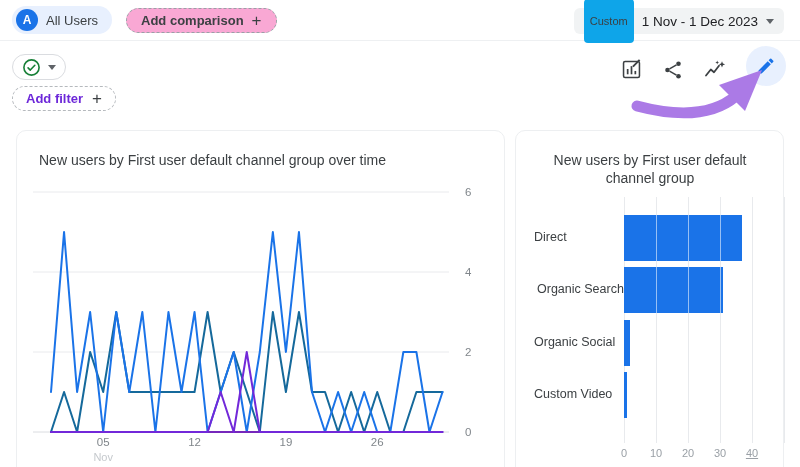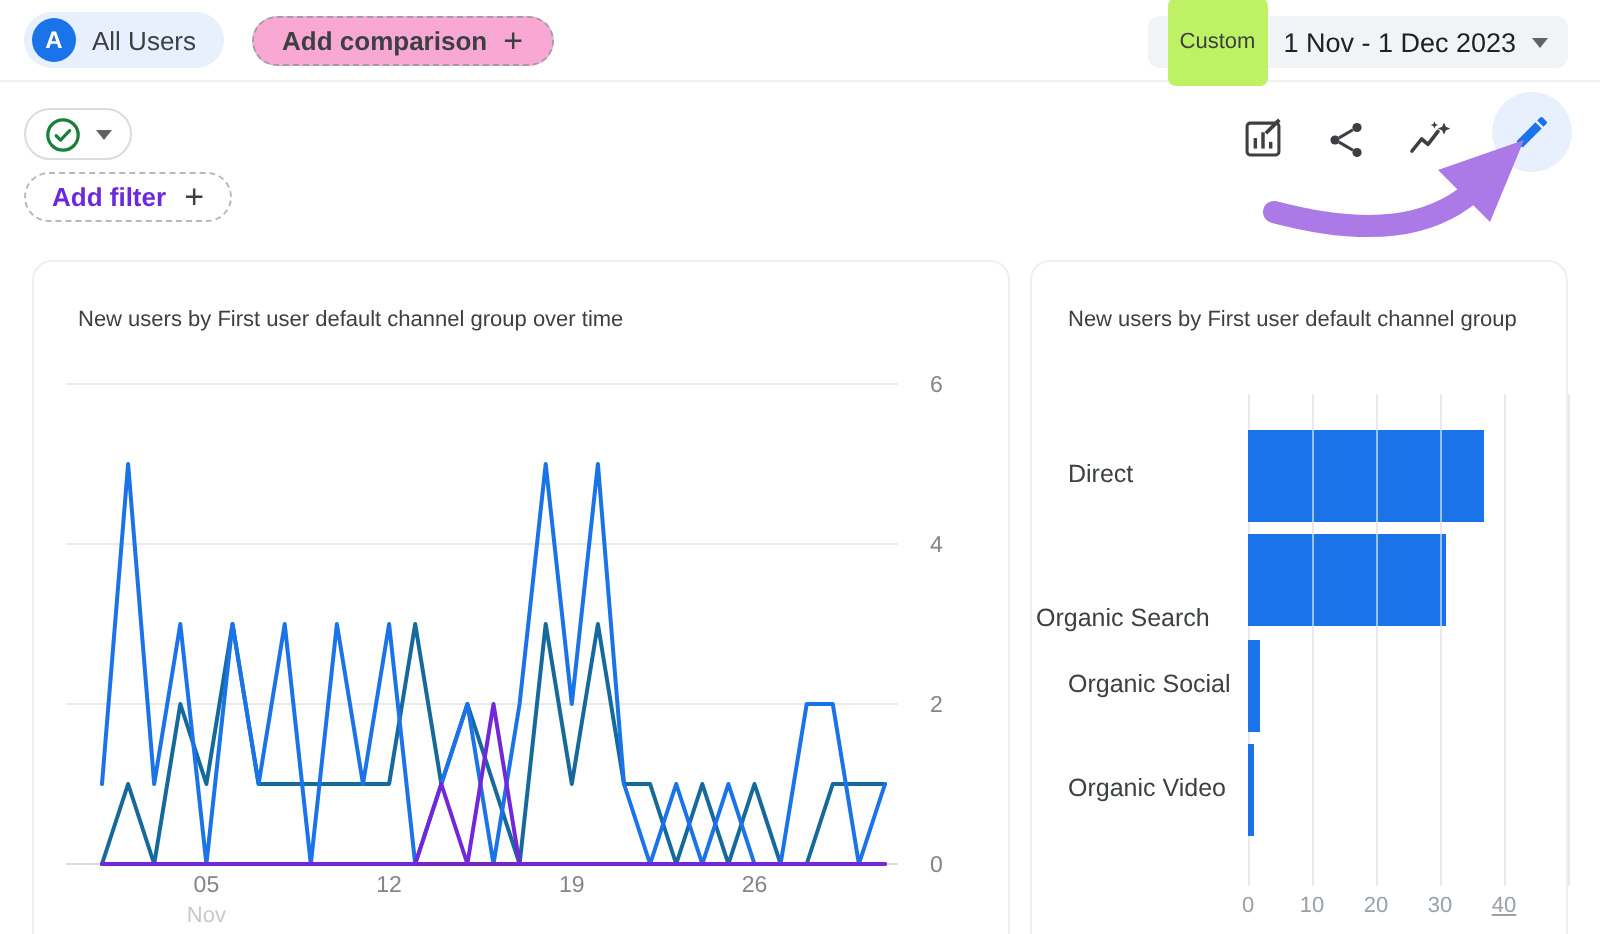--- a/index.html
+++ b/index.html
@@ -28,21 +28,21 @@
     border:1px dashed #9aa0a6; border-radius:16px; padding:4px 14px; cursor:pointer;
     background:#f9a8d4;
   }
   .add-chip .chip-label { font-size:13px; color:#3c4043; font-weight:600; }
   .plus { font-size:17px; color:#3c4043; font-weight:400; line-height:13px; }
   .date-pill {
     position:absolute; right:16px; top:8px; height:26px; background:#f1f3f4;
     border-radius:6px; display:flex; align-items:center; gap:8px; padding:0 10px; cursor:pointer;
   }
   .date-mode {
-    background:#bef264; border-radius:4px; font-size:11px; color:#3c4043;
+    background:#0ea5e9; border-radius:4px; font-size:11px; color:#3c4043;
     padding:16px 6px; font-weight:500;
   }
   .date-range { font-size:13.5px; color:#202124; font-weight:500; }
   .caret-down {
     width:0; height:0; border-left:4px solid transparent; border-right:4px solid transparent;
     border-top:5px solid #5f6368; display:inline-block;
   }
 
   
   .title-row { position:absolute; left:12px; top:54px; display:flex; align-items:center; gap:10px; }
@@ -63,21 +63,21 @@
   .filter-chip {
     display:inline-flex; align-items:center; gap:9px;
     border:1px dashed #b5b9bd; border-radius:14px; padding:4px 13px; cursor:pointer; background:#fff;
   }
   .filter-chip .chip-label { font-size:13px; color:#6d28d9; font-weight:600; }
 
   
   .card { position:absolute; background:#fff; border:1px solid #edeff1; border-radius:10px; }
   .card-left  { left:16px;  top:130px; width:489px; height:352px; }
   .card-right { left:515px; top:130px; width:269px; height:352px; }
-  .chart-title { position:absolute; left:22px; top:20px; font-size:11px; color:#3c4043; line-height:18px; }
+  .chart-title { position:absolute; left:22px; top:20px; font-size:14px; color:#3c4043; line-height:18px;text-align:center; }
   .card-right .chart-title { left:18px; width:232px; }
 
   .bar-area { position:absolute; left:0; top:0; width:269px; height:352px; }
   .grid-v { position:absolute; width:1px; background:#e8eaed; }
   .bar-row-label { position:absolute; font-size:12.5px; color:#3c4043;text-align:right; }
   .bar { position:absolute; background:#1a73e8; overflow:hidden; }
   .bar-grid-overlay { position:absolute; top:0; width:1px; height:100%; background:rgba(255,255,255,0.55); }
   .bar-tick-label { position:absolute; font-size:11px; color:#9aa0a6; width:24px; text-align:center; }
 
   .annotation-arrow { position:absolute; left:0; top:0; pointer-events:none; }
@@ -184,29 +184,29 @@
         <div class="grid-v" style="left: 172px; top: 66px; height: 246px;"></div>
         <div class="grid-v" style="left: 204px; top: 66px; height: 246px;"></div>
         <div class="grid-v" style="left: 236px; top: 66px; height: 246px;"></div>
         <div class="grid-v" style="left: 268px; top: 66px; height: 246px;"></div>
         <div class="bar-row-label" style="left: 18px; top: 99px;">Direct</div>
         <div class="bar" style="left: 108px; top: 84px; width: 118.4px; height: 46px; background: rgb(26, 115, 232);">
           <div class="bar-grid-overlay" style="left: 32px;"></div>
           <div class="bar-grid-overlay" style="left: 64px;"></div>
           <div class="bar-grid-overlay" style="left: 96px;"></div>
         </div>
-        <div class="bar-row-label" style="left: 2px; top: 151.4px; margin-top: 20px;">Organic Search</div>
+        <div class="bar-row-label" style="left: 21px; top: 151.4px;">Organic Search</div>
         <div class="bar" style="left: 108px; top: 136.4px; width: 99.2px; height: 46px; background: rgb(26, 115, 232);">
           <div class="bar-grid-overlay" style="left: 32px;"></div>
           <div class="bar-grid-overlay" style="left: 64px;"></div>
           <div class="bar-grid-overlay" style="left: 96px;"></div>
         </div>
         <div class="bar-row-label" style="left: 18px; top: 203.8px;">Organic Social</div>
         <div class="bar" style="left: 108px; top: 188.8px; width: 6.4px; height: 46px; background: rgb(26, 115, 232);"></div>
-        <div class="bar-row-label" style="left: 18px; top: 256.2px;">Organic Video</div>
+        <div class="bar-row-label" style="left: 18px; top: 256.2px;">Custom Video</div>
         <div class="bar" style="left: 108px; top: 241.2px; width: 3.2px; height: 46px; background: rgb(26, 115, 232);"></div>
         <div class="bar-tick-label" style="left: 96px; top: 316px;">0</div>
         <div class="bar-tick-label" style="left: 128px; top: 316px; text-align: center;">10</div>
         <div class="bar-tick-label" style="left: 160px; top: 316px;">20</div>
         <div class="bar-tick-label" style="left: 192px; top: 316px;">30</div>
         <div class="bar-tick-label" style="left: 224px; top: 316px; text-decoration: underline;">40</div>
       </div>
   </div>
 
   <svg class="annotation-arrow" width="800" height="467" viewBox="0 0 800 467">

